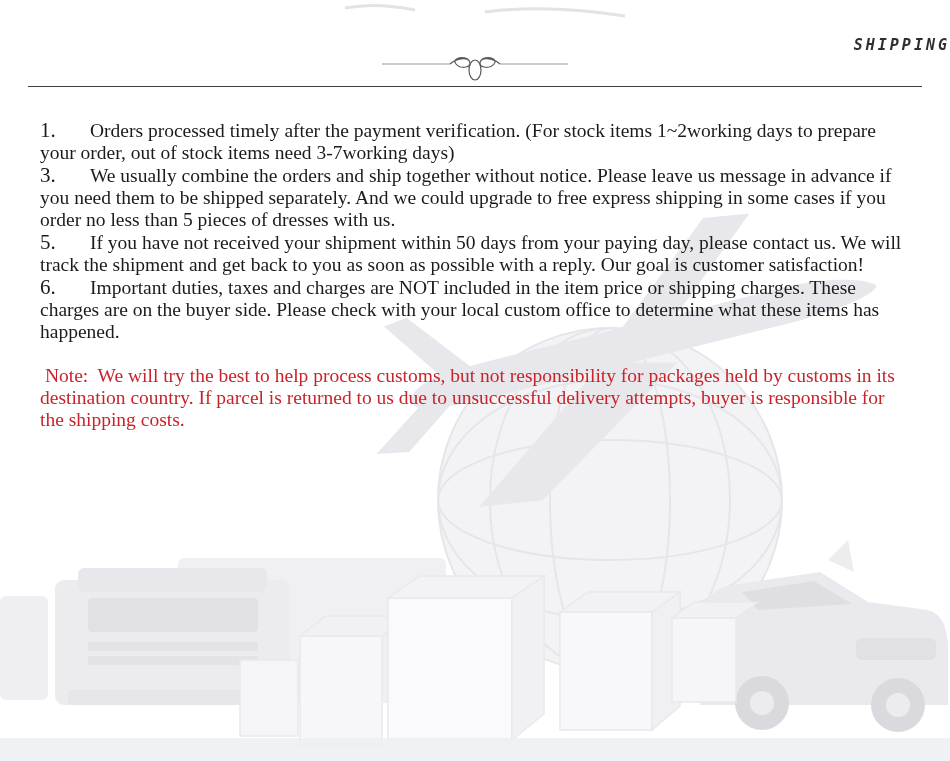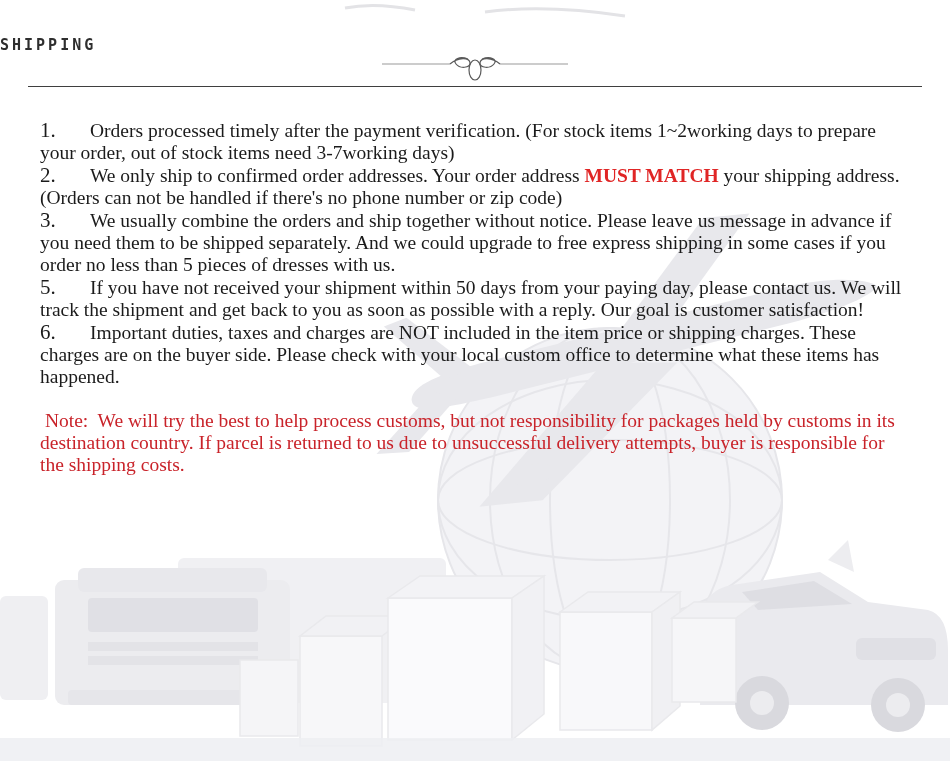--- a/index.html
+++ b/index.html
@@ -10,21 +10,21 @@
     color: var(--body-text, #1b1b1b);
     position: relative;
     overflow: hidden;
   }
   .watermark {
     position: absolute; left: 0; top: 0; z-index: 0;
     pointer-events: none;
   }
   .page-content { position: relative; z-index: 1; }
 
-  .header { text-align: left; padding-top: 36px; }
+  .header { text-align: right; padding-top: 36px; font-style: italic; }
   .page-title {
     font-family: "DejaVu Sans Mono", monospace;
     font-size: 15px;
     font-weight: 600;
     letter-spacing: 3px;
     color: #2e2e2e;
     margin: 0;
   }
   .flourish { display: block; margin: 1px auto 0; }
   .header-rule {
@@ -141,21 +141,20 @@
         <ellipse cx="95" cy="15" rx="6" ry="10"></ellipse>
       </g>
     </svg>
     <hr class="header-rule">
   </div>
 
   <main class="policy-list">
 
     <p><span class="item-number">1.</span><span>Orders processed timely after the payment verification. (For stock items 1~2working days to prepare your order, out of stock items need 3-7working days)</span></p>
 
-    <p><span class="item-number">2.</span><span>We only ship to confirmed order addresses. Your order address </span><span class="must-match">MUST MATCH</span><span> your shipping address.  (Orders can not be handled if there's no phone number or zip code)</span></p>
 
     <p><span class="item-number">3.</span><span>We usually combine the orders and ship together without notice. Please leave us message in advance if you need them to be shipped separately. And we could upgrade to free express shipping in some cases if you order no less than 5 pieces of dresses with us.</span></p>
 
 
     <p><span class="item-number">5.</span><span>If you have not received your shipment within 50 days from your paying day, please contact us. We will track the shipment and get back to you as soon as possible with a reply. Our goal is customer satisfaction!</span></p>
 
     <p><span class="item-number">6.</span><span>Important duties, taxes and charges are NOT included in the item price or shipping charges. These charges are on the buyer side. Please check with your local custom office to determine what these items has happened.</span></p>
 
     <p class="customs-note"><span> Note:  We will try the best to help process customs, but not responsibility for packages held by customs in its destination country. If parcel is returned to us due to unsuccessful delivery attempts, buyer is responsible for the shipping costs.</span></p>
 

